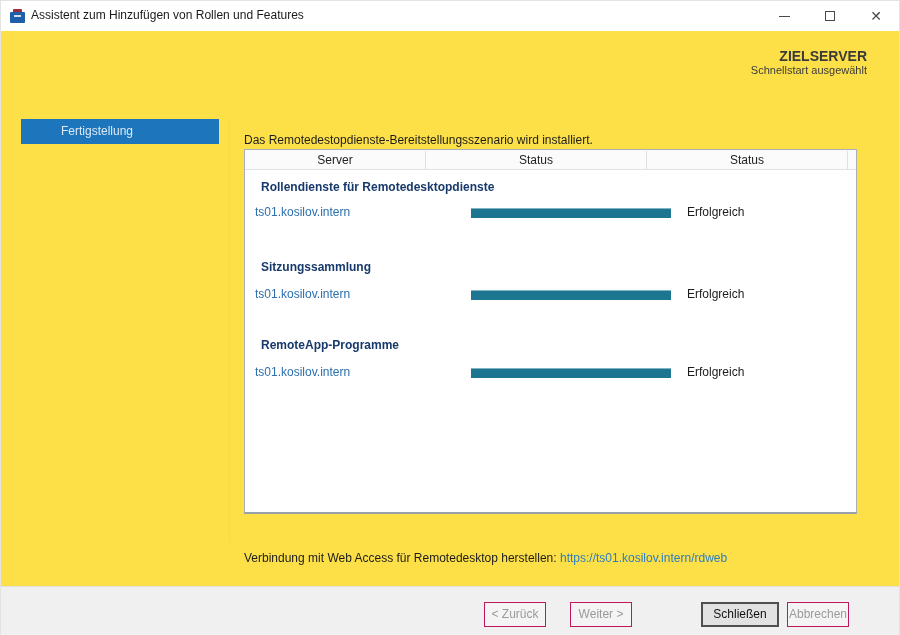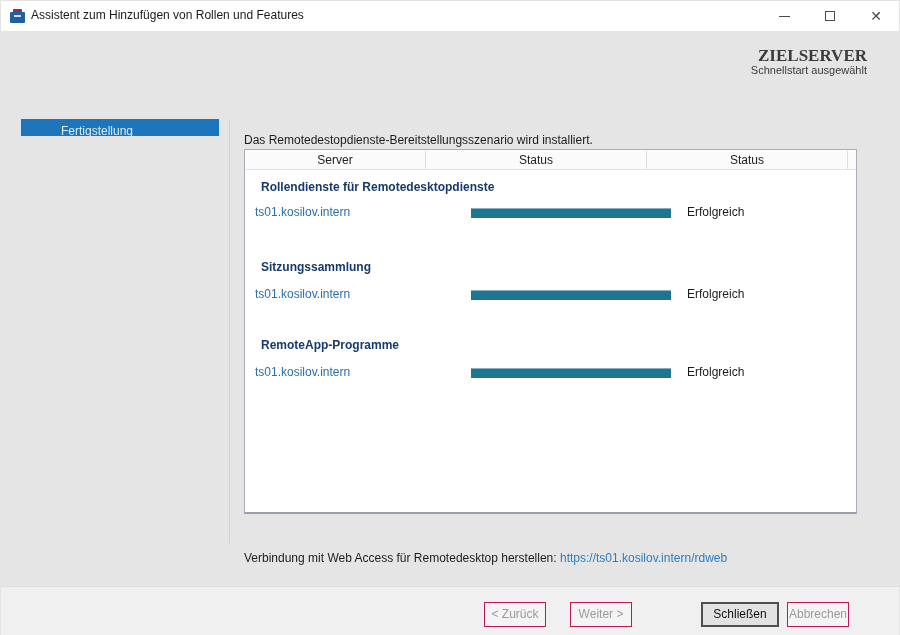--- a/index.html
+++ b/index.html
@@ -1,44 +1,44 @@
 <!DOCTYPE html>
 <html><head>
 <meta charset="utf-8">
 <style>
   * { margin:0; padding:0; box-sizing:border-box; }
   html,body { width:900px; height:635px; }
   body {
     font-family:"Liberation Sans", sans-serif;
     background:#ffffff; color:#1c1c1c; overflow:hidden;
   }
-  #win { position:relative; width:900px; height:635px; background:#e5e5e5; border:1px solid #e3e3e3; }
+  #win { position:relative; width:900px; height:635px; background:#fde047; border:1px solid #e3e3e3; }
 
   
   .titlebar { position:absolute; left:0; top:0; width:100%; height:30px; background:#ffffff; }
   .app-icon { position:absolute; left:9px; top:8px; width:15px; height:14px; }
   .app-icon .lid { position:absolute; left:3px; top:0; width:9px; height:3px; background:#9b2d44; border-radius:1px 1px 0 0; }
   .app-icon .box { position:absolute; left:0; top:3px; width:15px; height:11px; background:#1f5fa8; border-radius:1px; }
   .app-icon .slot { position:absolute; left:4px; top:6px; width:7px; height:2px; background:#cfe0f2; }
   .title-text { position:absolute; left:30px; top:7px; font-size:12px; color:#1a1a1a; white-space:nowrap; }
   .win-controls { position:absolute; right:0; top:0; height:30px; display:flex; }
   .win-btn { width:46px; height:30px; display:flex; align-items:center; justify-content:center; font-size:13px; color:#4a4a4a; cursor:default; }
   .glyph-min { width:11px; height:0; border-top:1px solid #4a4a4a; display:block; }
   .glyph-max { width:10px; height:10px; border:1px solid #4a4a4a; display:block; }
   .glyph-close { font-size:14px; line-height:1; color:#4a4a4a; }
 
   
   .page-title { position:absolute; left:30px; top:52px; font-size:28px; font-weight:300; color:#3079ab; letter-spacing:.2px; }
   .target-block { position:absolute; right:32px; top:48px; text-align:right; line-height:14px; }
-  .target-label { font-size:17px; color:#3b3b3b; font-weight:bold;font-family:Liberation Serif, serif; }
+  .target-label { font-size:14px; color:#3b3b3b; font-weight:bold; }
   .target-value { font-size:11px; color:#3b3b3b; }
 
   
   .nav-item-selected {
-    position:absolute; left:20px; top:118px; width:198px; height:17px;
+    position:absolute; left:20px; top:118px; width:198px; height:25px;
     background:#1d76bb; color:#dce9f7; font-size:12px; line-height:25px; padding-left:40px; cursor:default;
   }
   .nav-divider { position:absolute; left:228px; top:118px; width:1px; height:424px; background:#cfd2d8; }
 
   
   .status-msg { position:absolute; left:243px; top:132px; font-size:12px; color:#1c1c1c; }
 
   .table {
     position:absolute; left:243px; top:148px; width:613px; height:365px;
     background:#ffffff; border:1px solid #a9aeb8; border-bottom:2px solid #9aa0ab;

